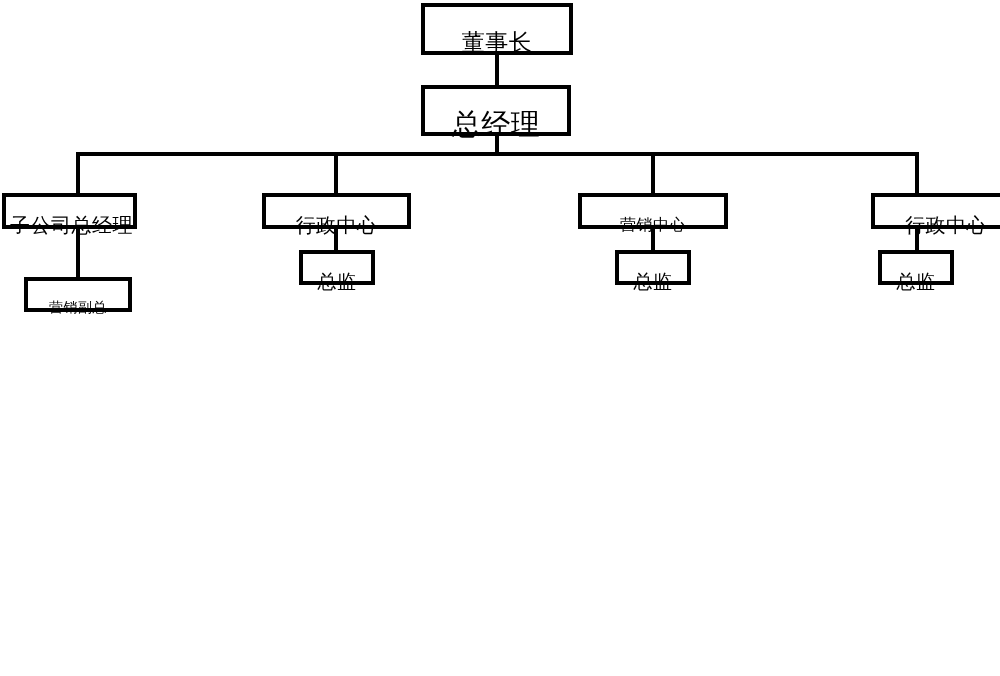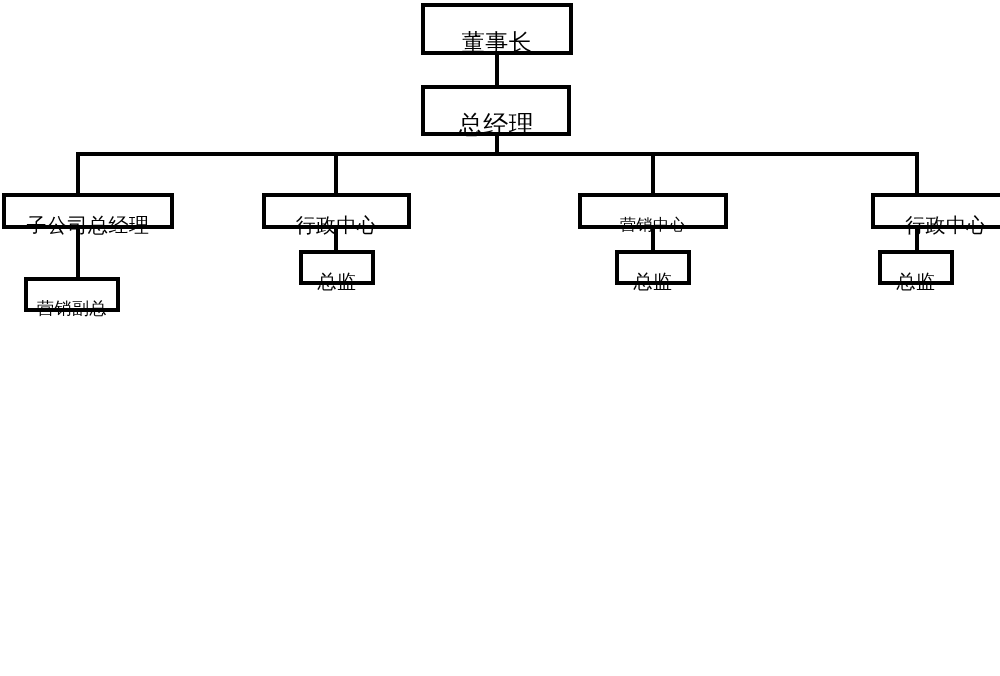--- a/index.html
+++ b/index.html
@@ -43,43 +43,45 @@
   }
 
   
   .n-chairman {
     left: 421px; top: 3px; width: 152px; height: 52px;
     font-size: 23px;
   }
   
   .n-gm {
     left: 421px; top: 85px; width: 150px; height: 51px;
-    font-size: 25px;
+    font-size: 29px;
   }
   
   .n-sub-gm {
-    left: 2px; top: 193px; width: 172px; height: 36px;
+    left: 2px; top: 193px; width: 135px; height: 36px;
     font-size: 20px;
+    justify-content: flex-end;
   }
   .n-product {
     left: 262px; top: 193px; width: 149px; height: 36px;
     font-size: 20px;
   }
   .n-marketing {
     left: 578px; top: 193px; width: 150px; height: 36px;
     font-size: 16px;
   }
   .n-admin {
     left: 871px; top: 193px; width: 150px; height: 36px;
     font-size: 20px;
   }
   
   .n-mkt-vp {
-    left: 24px; top: 277px; width: 96px; height: 35px;
-    font-size: 17px;
+    left: 24px; top: 277px; width: 108px; height: 35px;
+    font-size: 14px;
+    font-family: Liberation Serif, serif;
   }
   .n-dir-product {
     left: 299px; top: 250px; width: 76px; height: 35px;
     font-size: 19px;
   }
   .n-dir-marketing {
     left: 615px; top: 250px; width: 76px; height: 35px;
     font-size: 19px;
   }
   .n-dir-admin {

